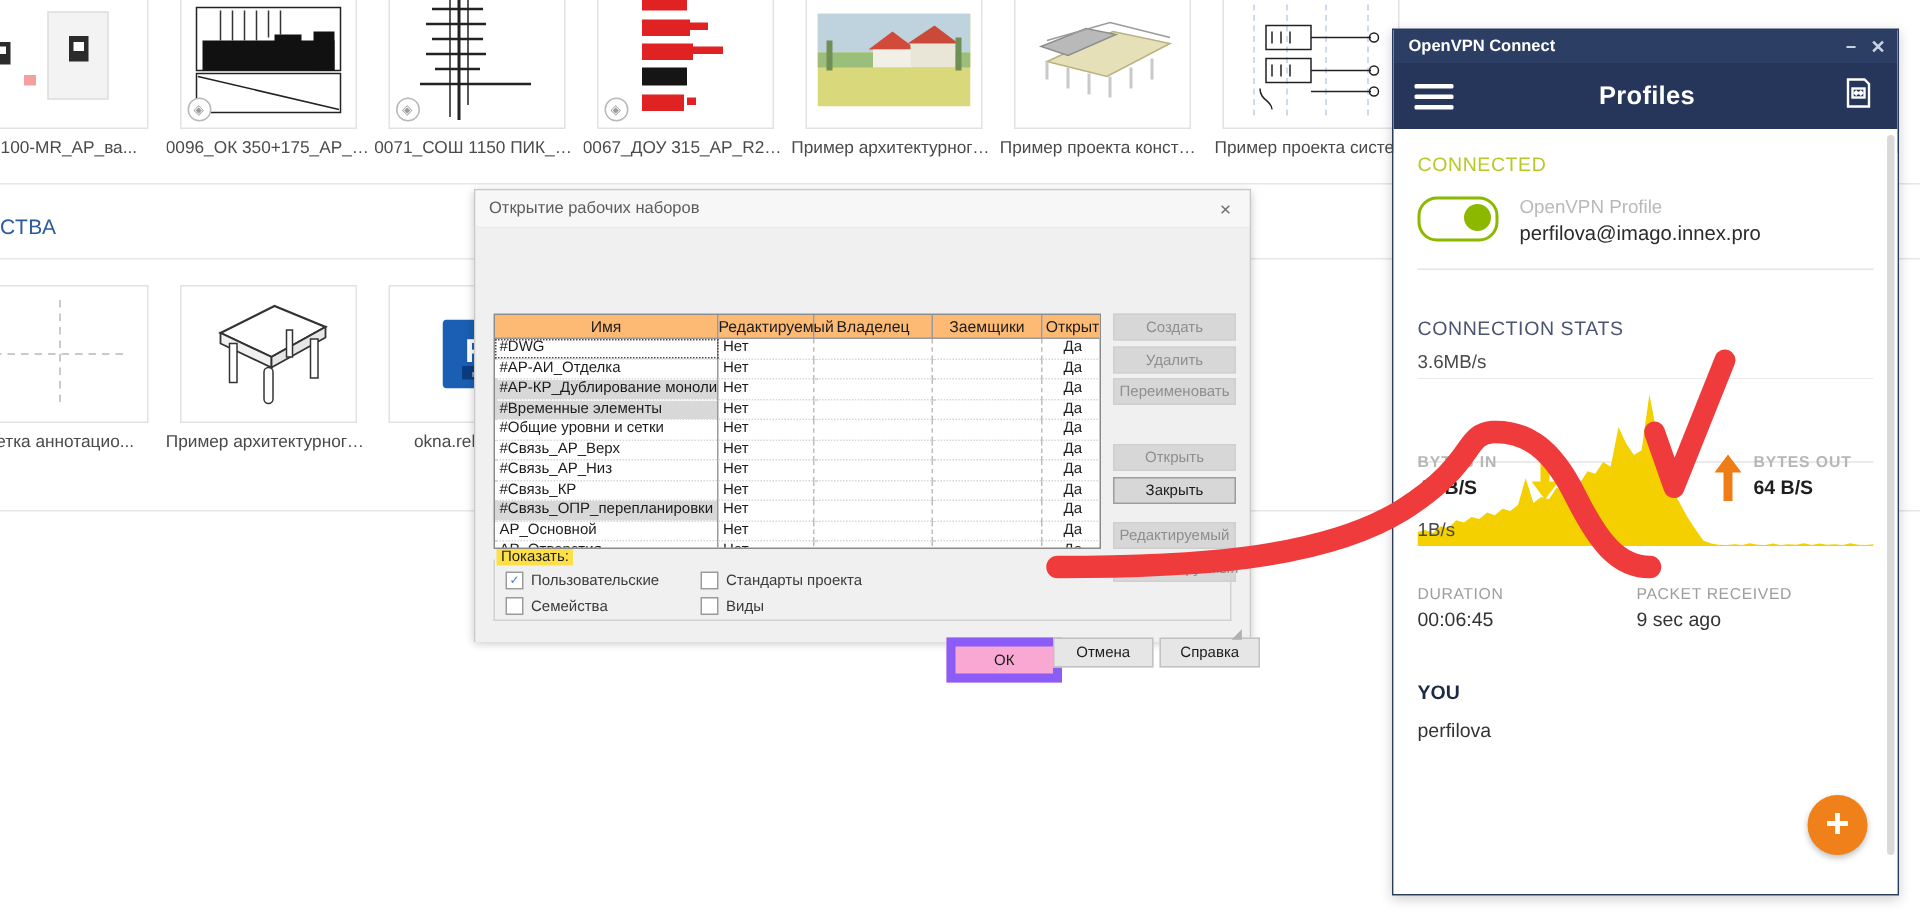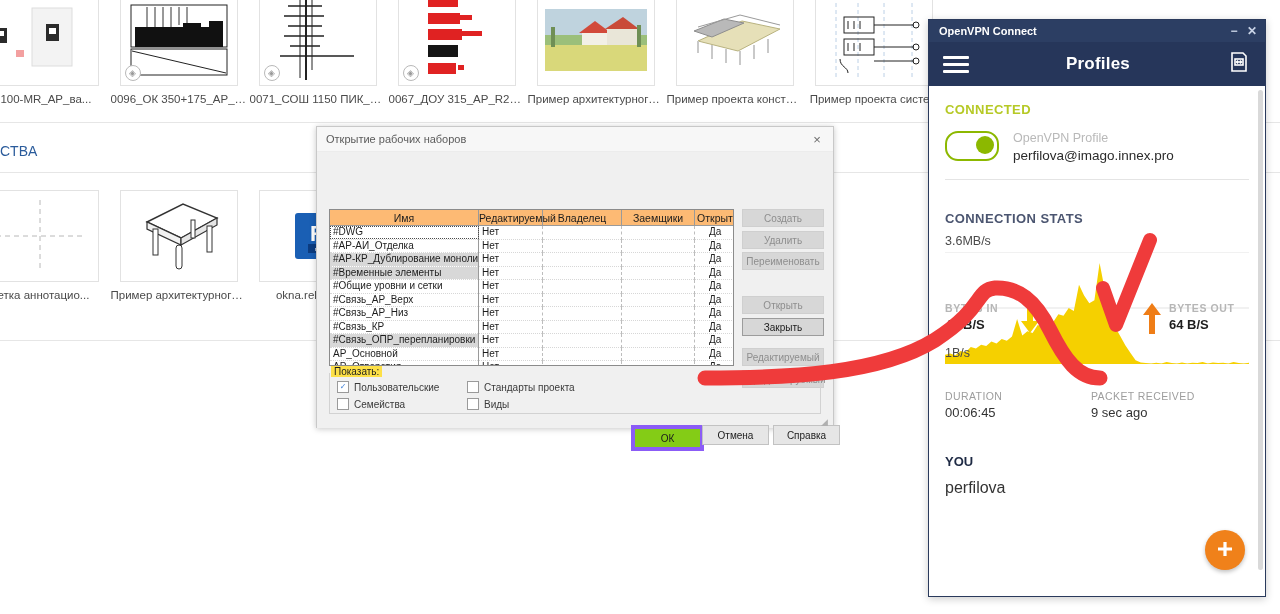--- a/index.html
+++ b/index.html
@@ -94,21 +94,21 @@
     display:flex;align-items:center;justify-content:center;font-size:8px;color:#3d7fd6;
     line-height:1;
   }
   .chk .box.off{color:transparent;}
 
   .dlgbtn{
     position:absolute;top:273px;width:65px;height:18px;background:#e6e6e6;
     border:1px solid #c2c2c2;font-size:10px;color:#1c1c1c;
     display:flex;align-items:center;justify-content:center;
   }
-  .dlgbtn.primary{border:4px solid #8b5cf6;background:#84cc16;}
+  .dlgbtn.primary{border:6px solid #8b5cf6;background:#f9a8d4;}
 
   .resizer{position:absolute;right:2px;bottom:1px;width:10px;height:10px;color:#b0b0b0;font-size:9px;}
 
   
   #ovpn{
     position:absolute;left:928px;top:19px;width:336px;height:576px;
     background:#fff;border:1px solid #2a3a5c;overflow:hidden;
     box-shadow:0 2px 8px rgba(0,0,0,.2);
   }
   #ovpn .wtitle{
@@ -119,21 +119,21 @@
   #ovpn .wbtn{width:18px;text-align:center;color:#c9d3e6;font-size:12px;}
   #ovpn .appbar{
     height:44px;background:#26365a;display:flex;align-items:center;
     padding:0 14px;color:#fff;
   }
   #ovpn .appbar .title{flex:1;text-align:center;font-size:17px;font-weight:bold;letter-spacing:.2px;}
   .hamb{width:26px;display:flex;flex-direction:column;gap:4px;}
   .hamb i{display:block;height:3px;background:#fff;border-radius:1px;}
 
   #ovpn .content{position:relative;height:510px;background:#fff;padding:0 16px;box-sizing:border-box;}
-  .sec-h{font-size:13px;font-weight:bold;letter-spacing:.4px;}
+  .sec-h{font-size:13px;font-weight:normal;letter-spacing:.4px;}
   .connected{color:#b6c926;margin-top:16px;}
   .stats-h{color:#4b5570;margin-top:31px;}
 
   .profile-row{display:flex;align-items:flex-start;margin-top:14px;gap:14px;}
   .toggle{
     width:50px;height:26px;border-radius:13px;border:2px solid #8cb800;
     background:#fff;position:relative;flex:none;
   }
   .toggle .knob{
     position:absolute;right:3px;top:3px;width:18px;height:18px;border-radius:50%;
@@ -149,21 +149,21 @@
   .ax-top{position:absolute;top:0;left:0;}
   .ax-bot{position:absolute;bottom:-6px;left:0;}
 
   .kv{position:absolute;}
   .kv .k{font-size:10.5px;color:#b6b6b6;font-weight:bold;letter-spacing:.6px;}
   .kv .v{font-size:13px;color:#1e1e1e;font-weight:bold;margin-top:3px;}
   .kv2 .k{color:#9d9d9d;font-weight:normal;letter-spacing:.4px;}
   .kv2 .v{font-weight:normal;color:#333;}
 
   .you-h{position:absolute;left:16px;top:352px;font-size:13px;font-weight:bold;color:#1e2a44;}
-  .you-v{position:absolute;left:16px;top:377px;font-size:16px;color:#333;}
+  .you-v{position:absolute;left:16px;top:377px;font-size:13px;color:#333;}
   .fab{
     position:absolute;right:20px;bottom:42px;width:40px;height:40px;border-radius:50%;
     background:#f0811a;color:#fff;display:flex;align-items:center;justify-content:center;
     font-size:26px;line-height:1;box-shadow:0 2px 4px rgba(0,0,0,.25);
   }
   .vscroll{
     position:absolute;right:2px;top:70px;width:5px;height:480px;background:#d9d9d9;border-radius:3px;
   }
 
   

